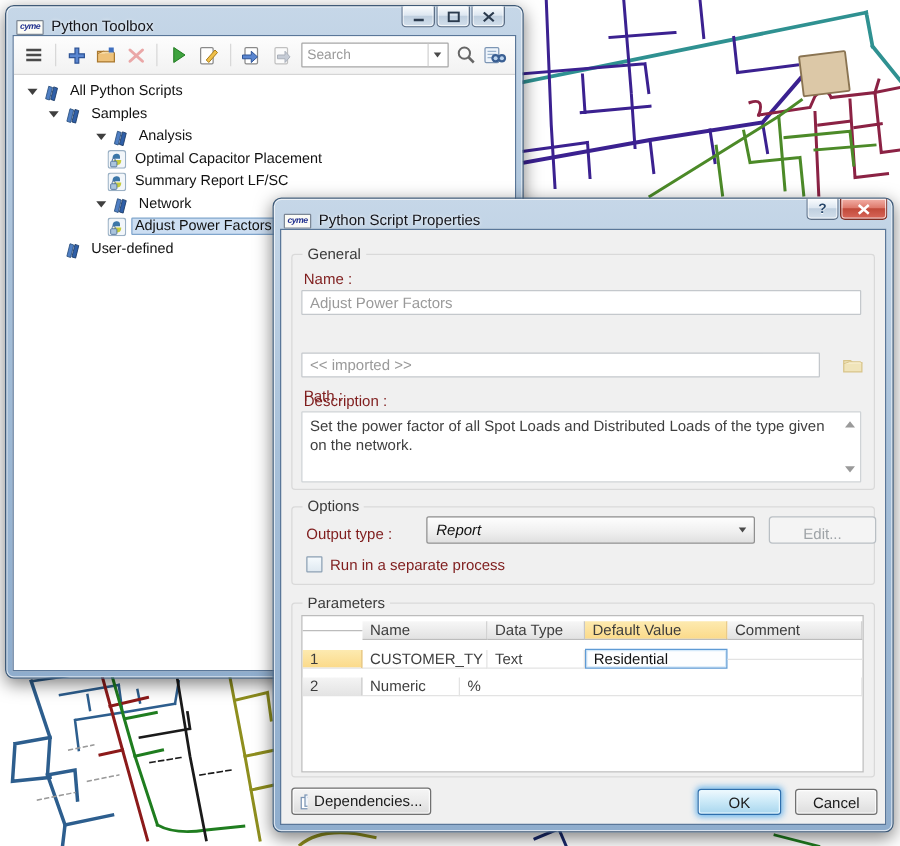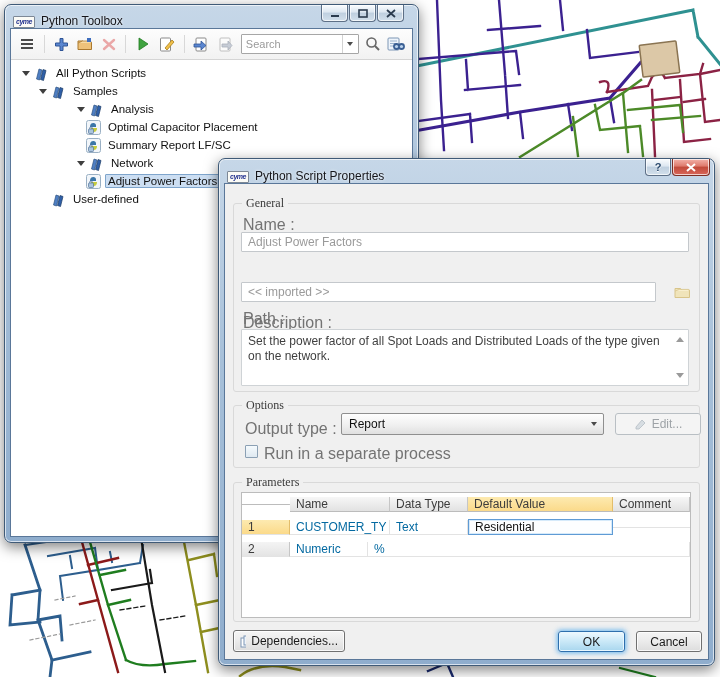--- a/index.html
+++ b/index.html
@@ -77,22 +77,22 @@
   .t-icon{width:16px;height:15px;flex:none;margin-right:4px;display:flex;align-items:center;justify-content:center;}
   .tree-label{padding:1px 3px;white-space:nowrap;}
   .tree-label.selected{background:#ccdef2;border:1px solid #7fa5cc;border-radius:1px;padding:0 2px;}
   .ind0{padding-left:8px}.ind1{padding-left:25px}.ind2{padding-left:63px}.ind3{padding-left:60px}
 
   
   #dialog{left:218px;top:158px;width:495px;height:506px;z-index:2;}
   #dialog .win-body{background:#f0f0f0;}
   .grp{position:absolute;left:8px;right:8px;}
   .groupbox{position:absolute;left:0;right:0;top:7px;bottom:0;border:1px solid #d9d9d9;border-radius:3px;}
-  .grouplabel{position:absolute;top:0;left:9px;background:#f0f0f0;padding:0 4px;font-size:12px;color:#3a3a3a;z-index:1;font-family:Liberation Serif, serif;}
-  .fldlabel{position:absolute;font-size:16px;color:#737373;}
+  .grouplabel{position:absolute;top:0;left:9px;background:#f0f0f0;padding:0 4px;font-size:12px;color:#3a3a3a;z-index:1;}
+  .fldlabel{position:absolute;font-size:12px;color:#7f1d1d;}
   .txt-input{
     position:absolute;height:20px;border:1px solid #c4c8cc;background:#fff;border-radius:1px;
     font-family:inherit;font-size:12px;color:#9a9a9a;padding:0 6px;box-sizing:border-box;outline:none;
   }
   .desc-box{
     position:absolute;border:1px solid #cfd3d6;background:#fff;border-radius:1px;
     font-size:12px;color:#3f3f3f;line-height:15px;box-sizing:border-box;
   }
   .desc-text{position:absolute;left:6px;right:22px;top:4px;}
   .scroll-arrow{position:absolute;right:4px;width:0;height:0;border-left:4px solid transparent;border-right:4px solid transparent;}
@@ -134,23 +134,23 @@
   .prow.header .pcell{
     background:linear-gradient(180deg,#f7f7f7,#e2e2e2);border-right:1px solid #c6c6c6;
     border-bottom:1px solid #bcbcbc;color:#3c3c3c;
   }
   .prow.header .pcell.hl{background:linear-gradient(180deg,#fdeab0,#fbda8a);border-right-color:#e3bd6a;}
   .pcell.rowhdr{background:linear-gradient(180deg,#f4f4f4,#e4e4e4);border-right:1px solid #c6c6c6;color:#3c3c3c;}
   .pcell.rowhdr.hl{background:linear-gradient(180deg,#fdeab0,#fbda8a);border-right-color:#e3bd6a;}
   .c0{width:48px;flex:none;}
   .c1{width:100px;flex:none;}
   .c2{width:78px;flex:none;}
-  .c3{width:145px;flex:none;}
+  .c3{width:114px;flex:none;}
   .c4{flex:1;}
-  .dim{color:#0369a1;}
+  .dim{color:#404040;}
   .val{color:#141414;}
   .pcell.selcell{border:1px solid #5f9bd5;box-shadow:inset 0 0 0 1px #d6eafa;background:#fdfeff;}
 </style>
 </head>
 <body>
 
 <svg id="map" width="720" height="677" viewBox="0 0 720 677">
   <g fill="none" stroke-linecap="square">
 
     <path d="M412,67 L693,10 M693,10 L698,37 M698,37 L745,95" stroke="#2f9191" stroke-width="3"></path>
@@ -477,27 +477,27 @@
         <div class="desc-text">Set the power factor of all Spot Loads and Distributed Loads of the type given on the network.</div>
         <span class="scroll-arrow sa-up"></span>
         <span class="scroll-arrow sa-down"></span>
       </div>
     </div>
 
     <div class="grp" style="top:214px;height:70px;">
       <div class="groupbox"></div>
       <span class="grouplabel">Options</span>
       <span class="fldlabel" style="top:22px;left:12px;">Output type :</span>
-      <div class="combo" style="top:15px;left:108px;width:263px;">
+      <div class="combo" style="top:15px;left:108px;width:263px;font-style:italic;">
         <span class="combo-text">Report</span>
         <div class="combo-arrow-box">
           <span class="tri-down"></span>
         </div>
       </div>
-      <button class="btn disabled" style="position:absolute;top:15px;left:382px;width:86px;height:22px;">
+      <button class="btn disabled" style="position:absolute;top:15px;left:382px;width:86px;height:22px;flex-direction:column;">
         <svg width="13" height="12">
             <path d="M2,9 L8,2 L11,5 L5,11 L2,11 Z" fill="#d7dde2" stroke="#b4bcc4" stroke-width="0.8"></path>
           </svg>
         <span>Edit...</span>
       </button>
       <span class="checkbox" style="top:47px;left:12px;"></span>
       <span class="fldlabel" style="top:47px;left:31px;">Run in a separate process</span>
     </div>
 
     <div class="grp" style="top:291px;height:147px;">

